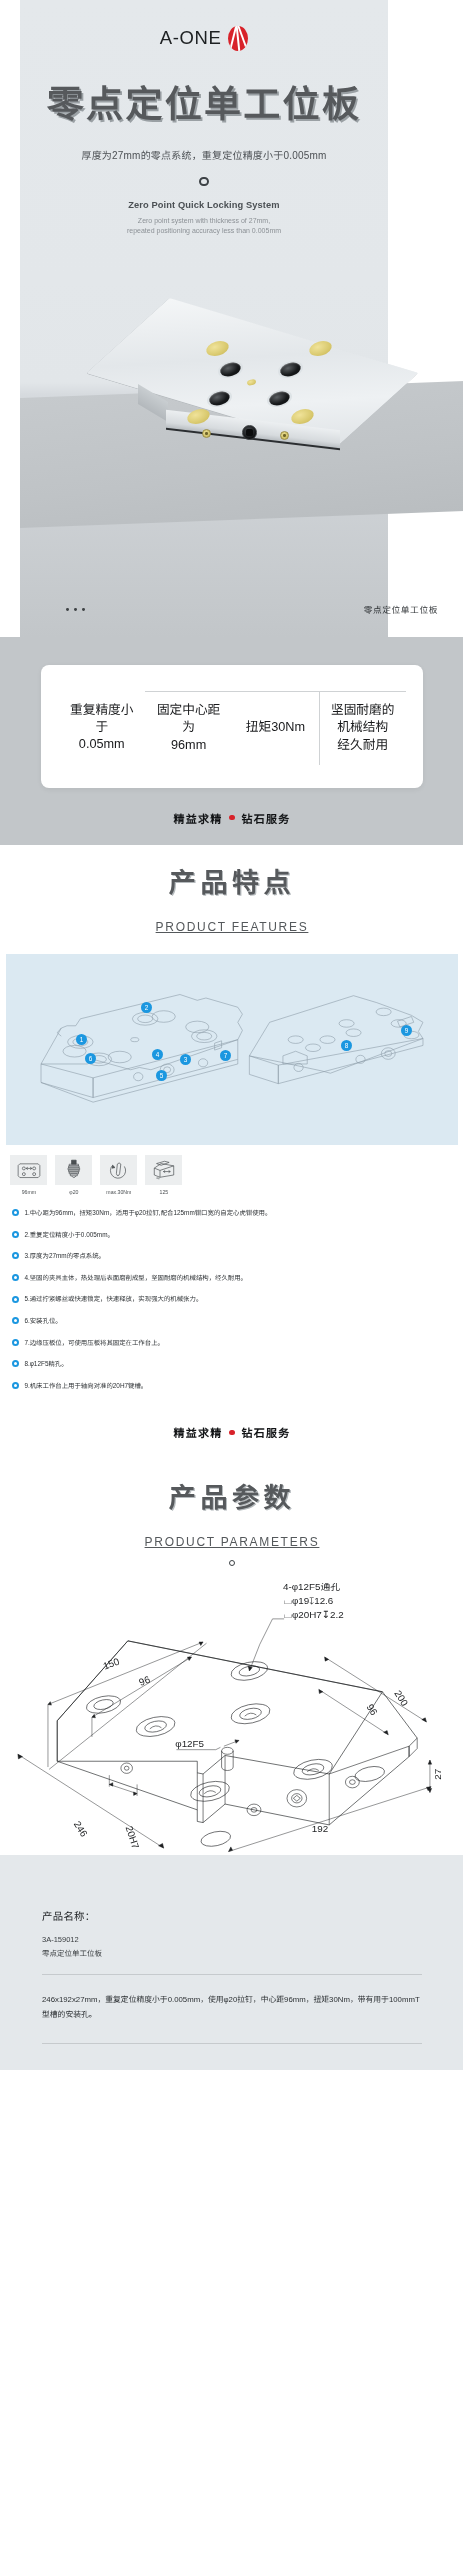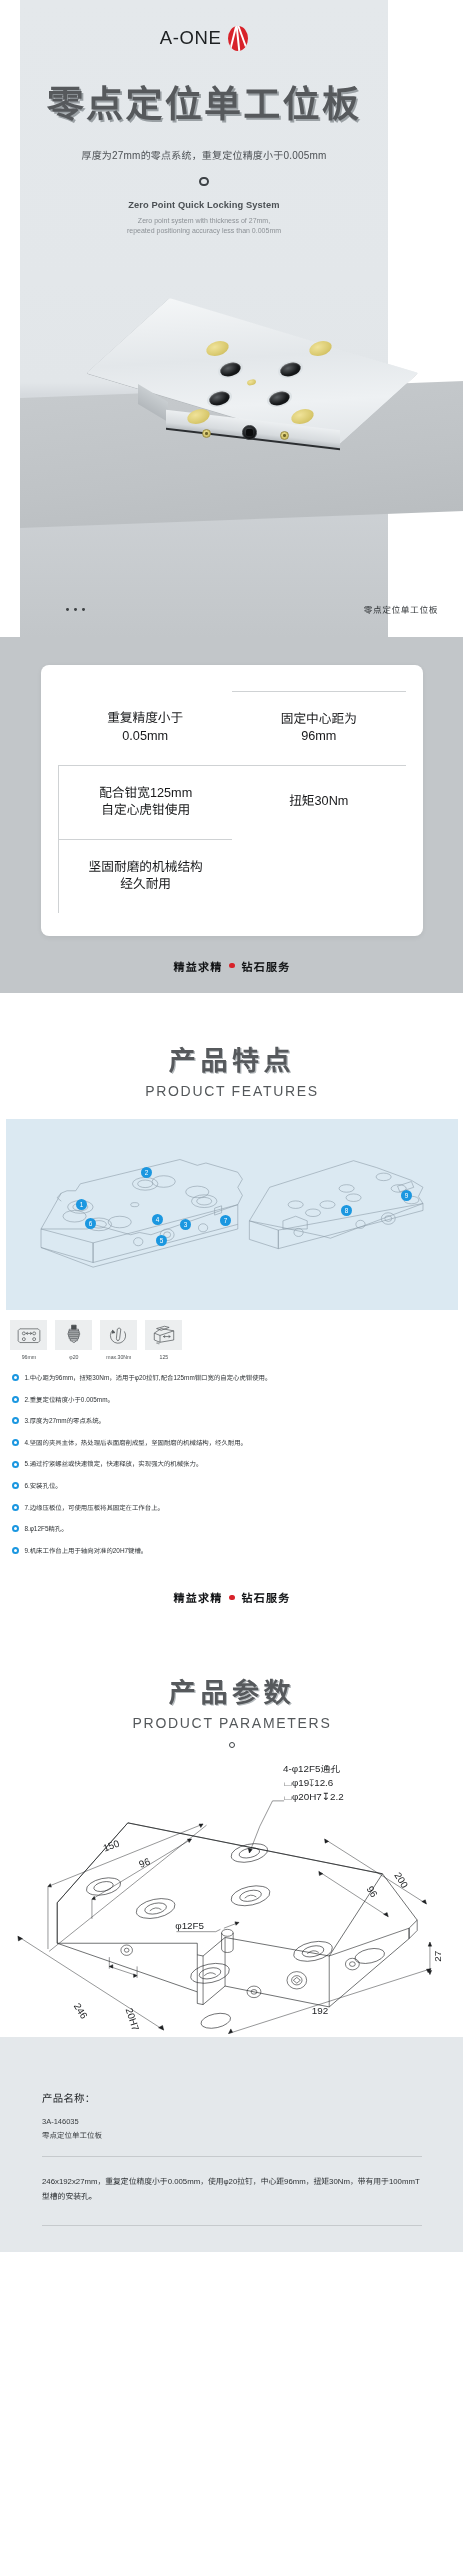--- a/index.html
+++ b/index.html
@@ -130,48 +130,48 @@
 
   
   .card-band {
     width: 464px; background: #c2c6c9; padding: 28px 0 0; position: relative;
   }
   .spec-card {
     width: 382px; margin: 0 auto; background: #fff;
     border-radius: 8px; padding: 25.5px 17.4px 23px;
     box-shadow: 0 1.2px 5.8px rgba(0,0,0,.06);
   }
-  .spec-grid { display: grid; grid-template-columns: 1fr 1fr; }
+  .spec-grid { display: grid; grid-template-columns: 1fr 1fr 1fr 1fr; }
   .spec-cell {
     min-height: 74px; display: flex; align-items: center; justify-content: center;
     text-align: center; font-size: 12.7px; color: #18191b; line-height: 1.35;
     padding: 7px 8px;
   }
   .spec-cell.bleft  { border-left: 0.6px solid #cfd2d4; }
   .spec-cell.btop   { border-top: 0.6px solid #cfd2d4; }
 
   .tagline {
     display: flex; align-items: center; justify-content: center;
     gap: 7px; padding: 22px 0 19.7px;
   }
   .tagline-txt {
     font-size: 11px; font-weight: 700; color: #111315;
     letter-spacing: 1.2px; 
   }
   .tagline-dot { width: 5.2px; height: 5.2px; border-radius: 50%; background: #d8222a; }
 
   
   .section { width: 464px; background: #fff; }
-  .sec-head { text-align: center; padding-top: 46px; }
+  .sec-head { text-align: center; padding-top: 16px; }
   .sec-cn {
     font-size: 27px; font-weight: 700; color: #56595c;
     letter-spacing: 4.6px; text-shadow: 1.2px 1.2px 0 #b5babd;
   }
   .sec-en {
-    margin-top: 5px; font-size: 14px; letter-spacing: 1.7px; color: #54585b;
+    margin-top: 20px; font-size: 12px; letter-spacing: 1.7px; color: #54585b; text-decoration: underline;
   }
   .sec-ring {
     margin: 10.4px auto 0; width: 6.4px; height: 6.4px;
     border: 1.7px solid #3d4246; border-radius: 50%;
   }
 
   
   .diagram-box {
     width: 452px; height: 191px; margin: 19.7px auto 0;
     background: #dbe9f2; position: relative; overflow: hidden;
@@ -288,21 +288,20 @@
       </span>
       <span class="photo-caption">零点定位单工位板</span>
     </div>
   </section>
 
   <section class="card-band">
     <div class="spec-card">
       <div class="spec-grid">
         <div class="spec-cell">重复精度小于<br>0.05mm</div>
         <div class="spec-cell btop">固定中心距为<br>96mm</div>
-        <div class="spec-cell bleft btop">配合钳宽125mm<br>自定心虎钳使用</div>
         <div class="spec-cell btop">扭矩30Nm</div>
         <div class="spec-cell bleft btop">坚固耐磨的机械结构<br>经久耐用</div>
       </div>
     </div>
 
     <div class="tagline">
       <span class="tagline-txt">精益求精</span>
       <span class="tagline-dot"></span>
       <span class="tagline-txt">钻石服务</span>
     </div>
@@ -587,21 +586,21 @@
         </g>
       </svg>
     </div>
   </section>
 
   <section class="bottom-spec">
     <div class="bs-row">
       <div class="bs-col-a">
         <div class="bs-label">产品名称：</div>
         <div class="bs-value">
-          <div>3A-146035</div>
+          <div>3A-159012</div>
           <div>零点定位单工位板</div>
         </div>
       </div>
     </div>
 
     <div class="bs-div"></div>
 
     <div class="bs-desc">246x192x27mm，重复定位精度小于0.005mm，使用φ20拉钉，中心距96mm，扭矩30Nm，带有用于100mmT型槽的安装孔。</div>
 
     <div class="bs-div2"></div>

